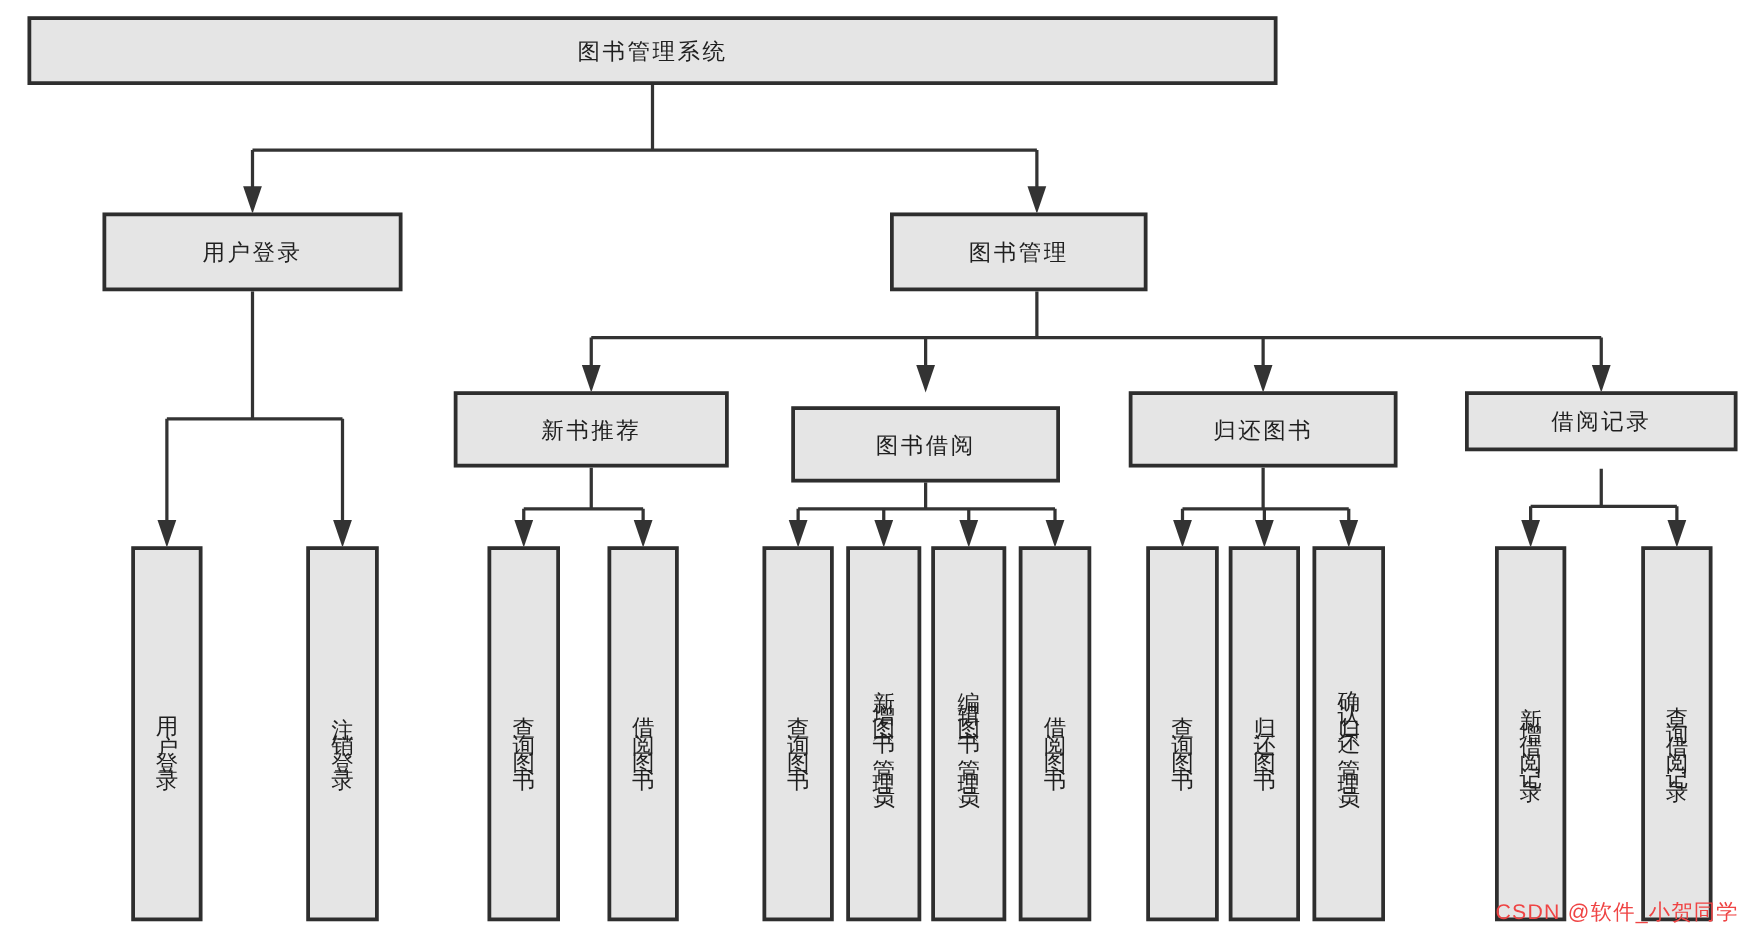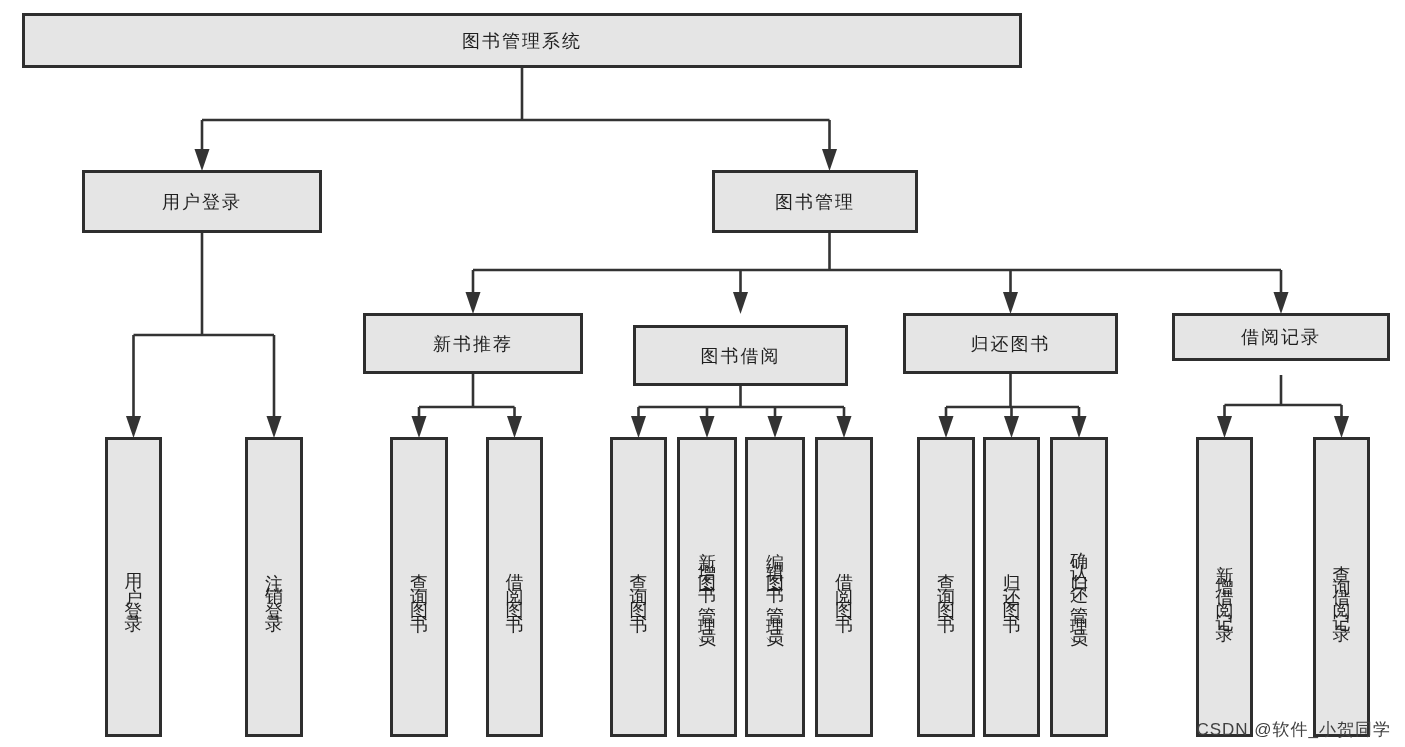--- a/index.html
+++ b/index.html
@@ -126,14 +126,14 @@
       <div class="node" style="left: 1172px; top: 313px; width: 218px; height: 48px; border-color: rgb(46, 46, 46);">
         <span class="lbl" style="color: rgb(31, 31, 31);">借阅记录</span>
       </div>
       <div class="node vert" style="left: 1196px; top: 437px; width: 57px; height: 300px; border-color: rgb(46, 46, 46);">
         <span class="lbl" style="color: rgb(31, 31, 31); letter-spacing: 12px;">新增借阅记录</span>
       </div>
       <div class="node vert" style="left: 1313px; top: 437px; width: 57px; height: 300px; border-color: rgb(46, 46, 46);">
         <span class="lbl" style="color: rgb(31, 31, 31); letter-spacing: 12px;">查询借阅记录</span>
       </div>
     </div>
-  <div id="watermark" style="color: #404040;">CSDN @软件_小贺同学</div>
+  <div id="watermark" style="color: #ef4444;">CSDN @软件_小贺同学</div>
 </div>
 
 </body></html>

